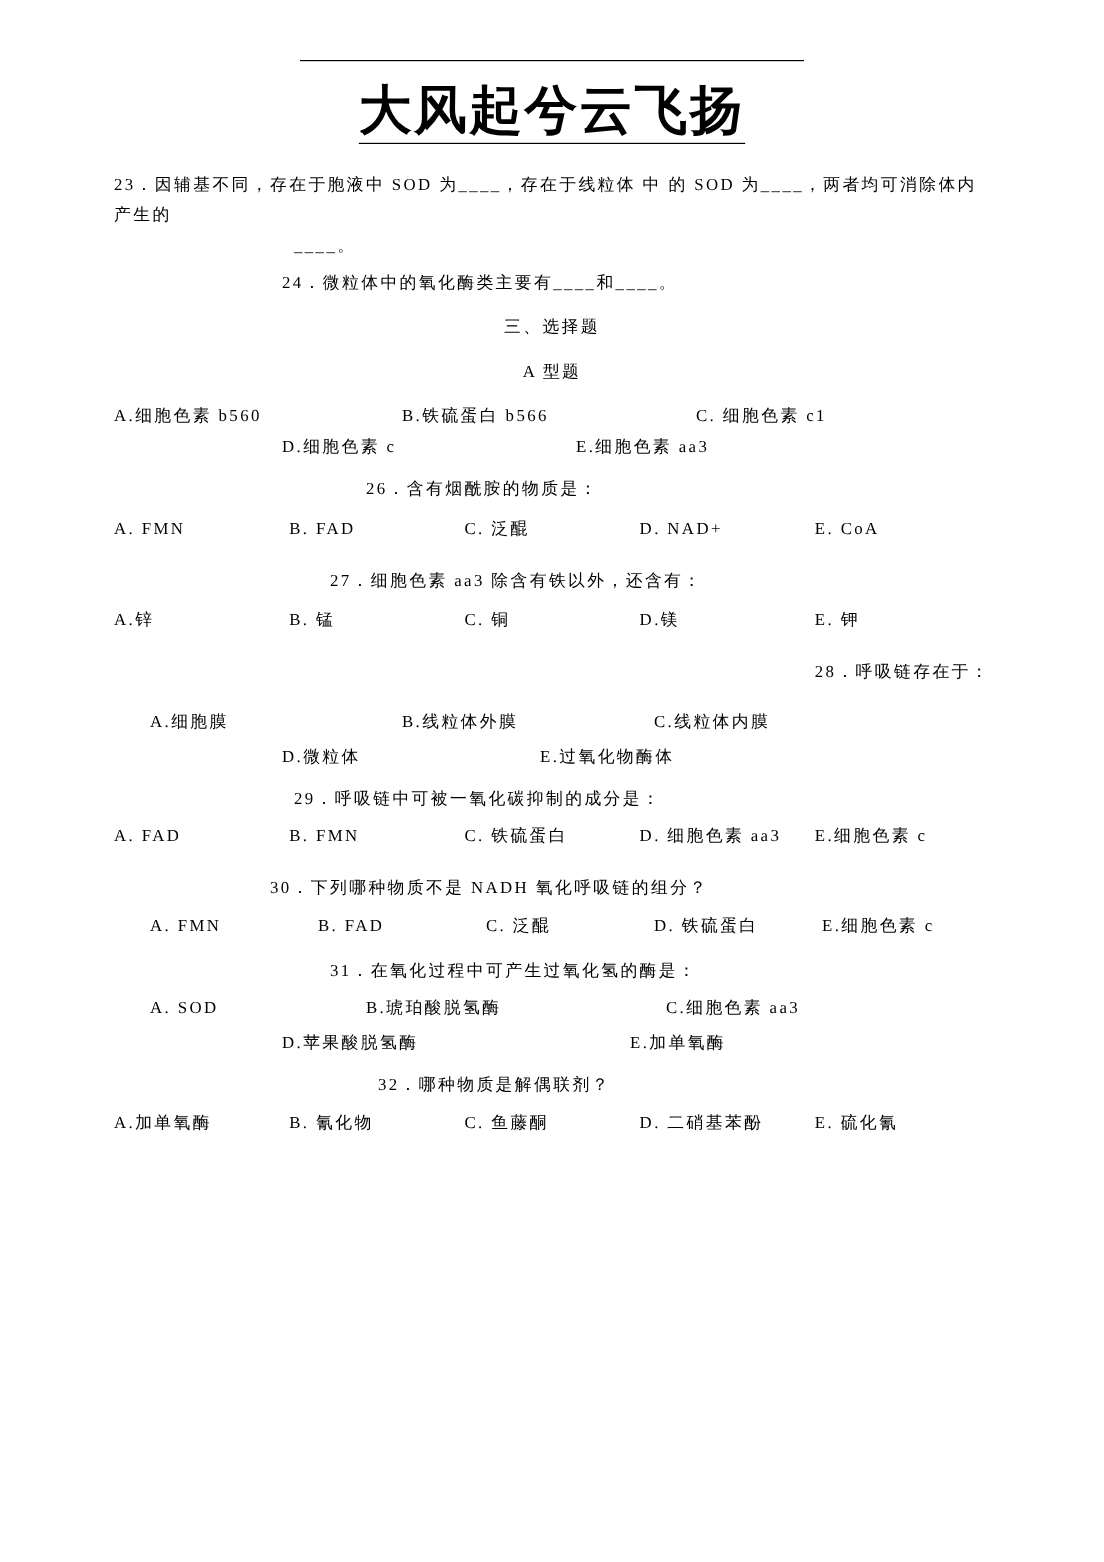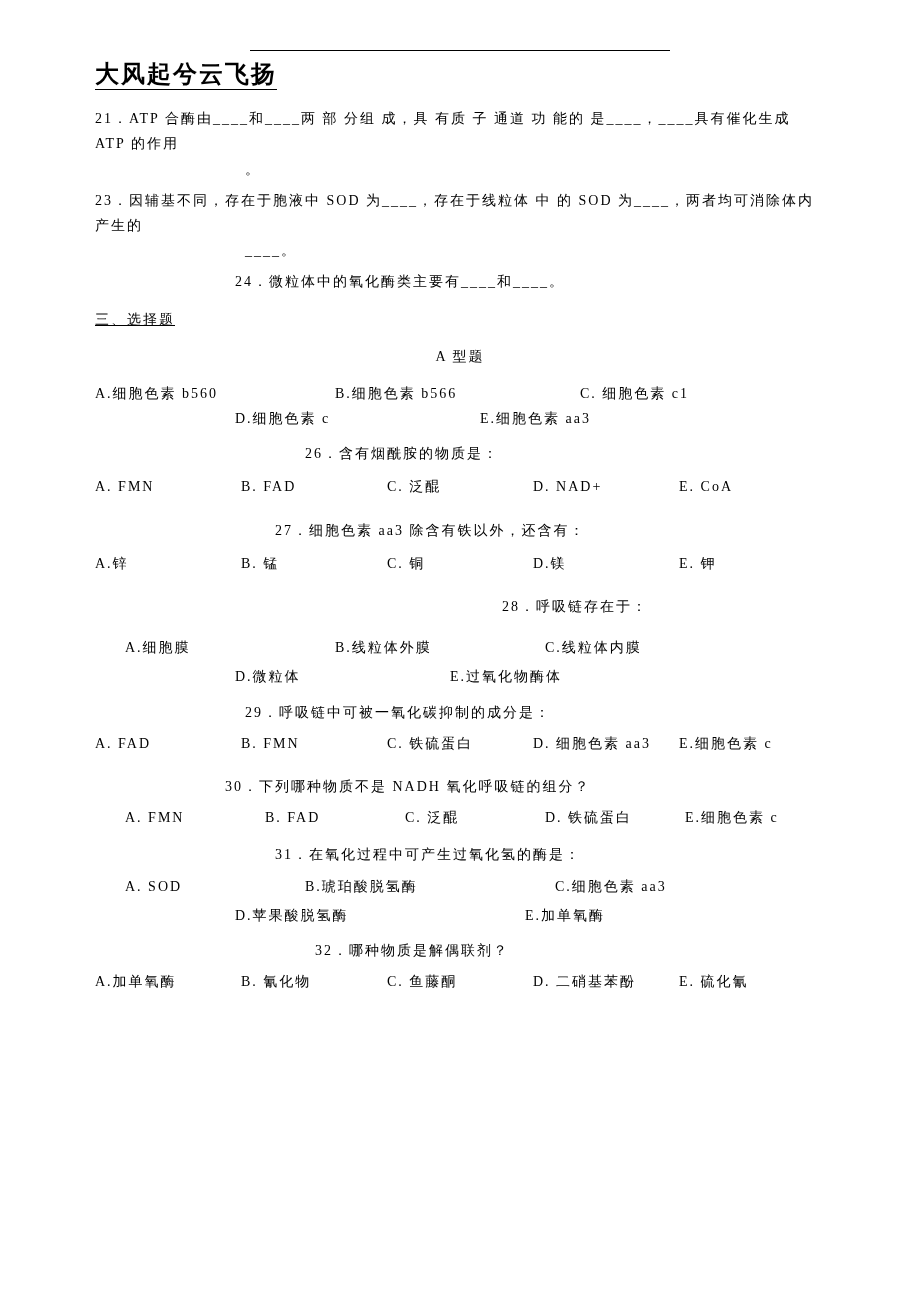--- a/index.html
+++ b/index.html
@@ -14,22 +14,22 @@
     }
     .page {
       padding: 50px 95px 60px 95px;
     }
     .top-rule {
       border-top: 1px solid #000;
       width: 420px;
       margin: 0 auto 2px auto;
     }
     .title-calligraphy {
-      text-align: left;
-      font-size: 24px;
+      text-align: center;
+      font-size: 44px;
       font-family: "STXingkai", "KaiTi", "楷体", cursive;
       font-weight: bold;
       letter-spacing: 2px;
       margin-bottom: 10px;
     }
     .title-calligraphy .underline {
       border-bottom: 1px solid #000;
       padding-bottom: 2px;
     }
     .q {
@@ -56,23 +56,23 @@
     .opts-2line-1 .c { flex: 1; }
     .opts-2line-2 {
       display: flex;
       letter-spacing: 2px;
       margin: 0 0 10px 0;
       padding-left: 140px;
     }
     .opts-2line-2 .d { flex: 0 0 245px; }
     .opts-2line-2 .e { flex: 1; }
     .section-title {
+      text-align: center;
       margin: 12px 0;
       letter-spacing: 2px;
-      text-decoration: underline;
     }
     .sub-title {
       text-align: center;
       margin: 8px 0 12px 0;
       letter-spacing: 2px;
     }
     .q-stem {
       margin: 8px 0;
       padding-left: 180px;
       letter-spacing: 2px;
@@ -133,39 +133,35 @@
 </head>
 <body>
 
 <div class="page">
 
   <div class="top-rule"></div>
   <div class="title-calligraphy">
     <span class="underline">大风起兮云飞扬</span>
   </div>
 
-  <div class="q two-line-hanging">
-    <span class="first">21．ATP 合酶由____和____两 部 分组 成，具 有质 子 通道 功 能的 是____，____具有催化生成 ATP 的作用</span>
-    <span class="rest">。</span>
-  </div>
 
 
   <div class="q two-line-hanging">
     <span class="first">23．因辅基不同，存在于胞液中 SOD 为____，存在于线粒体 中 的 SOD 为____，两者均可消除体内产生的</span>
     <span class="rest">____。</span>
   </div>
 
   <div class="q hanging">24．微粒体中的氧化酶类主要有____和____。</div>
 
   <div class="section-title">三、选择题</div>
   <div class="sub-title">A 型题</div>
 
   <div class="opts-2line-1">
     <span class="a">A.细胞色素 b560</span>
-    <span class="b">B.细胞色素 b566</span>
+    <span class="b">B.铁硫蛋白 b566</span>
     <span class="c">C. 细胞色素 c1</span>
   </div>
   <div class="opts-2line-2">
     <span class="d">D.细胞色素 c</span>
     <span class="e">E.细胞色素 aa3</span>
   </div>
 
   <div class="q-stem-c" style="padding-left:80px;text-align:left;padding-left:210px;">26．含有烟酰胺的物质是：</div>
   <div class="opts5">
     <span>A. FMN</span>
@@ -177,21 +173,21 @@
 
   <div class="q-stem">27．细胞色素 aa3 除含有铁以外，还含有：</div>
   <div class="opts5">
     <span>A.锌</span>
     <span>B. 锰</span>
     <span>C. 铜</span>
     <span>D.镁</span>
     <span>E. 钾</span>
   </div>
 
-  <div class="q-stem-c" style="text-align:center;padding-left:230px;">28．呼吸链存在于：</div>
+  <div class="q-stem-c" style="text-align:right;padding-left:230px;">28．呼吸链存在于：</div>
   <div class="opts28-1">
     <span class="a">A.细胞膜</span>
     <span class="b">B.线粒体外膜</span>
     <span class="c">C.线粒体内膜</span>
   </div>
   <div class="opts28-2">
     <span class="d">D.微粒体</span>
     <span class="e">E.过氧化物酶体</span>
   </div>
 

